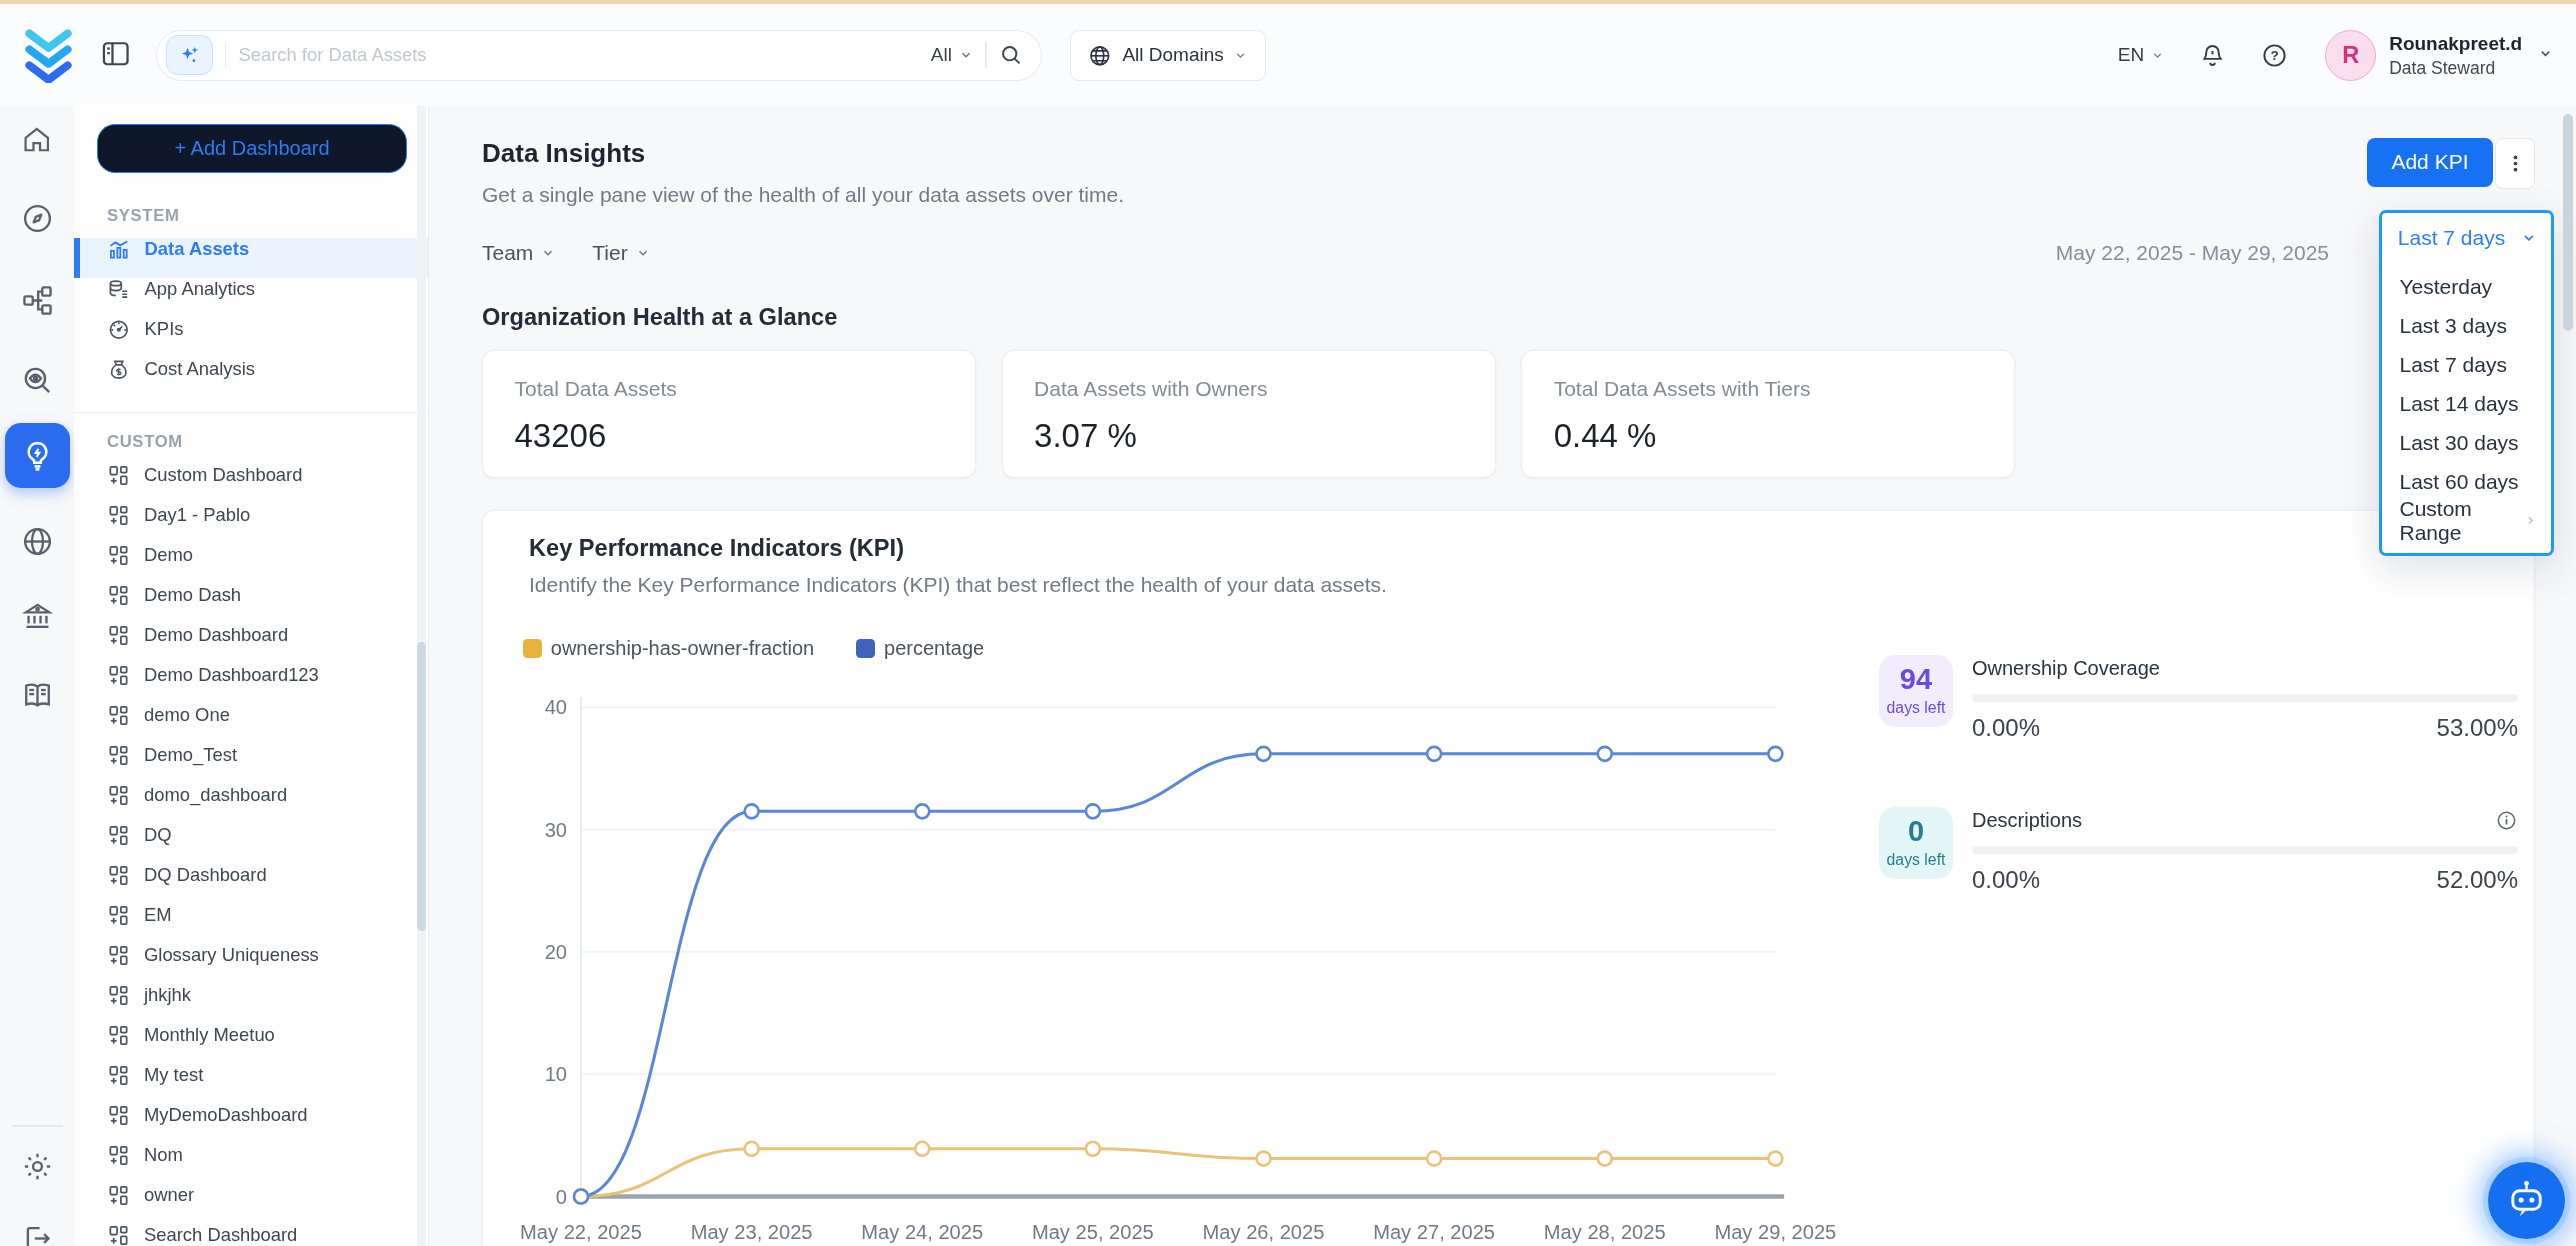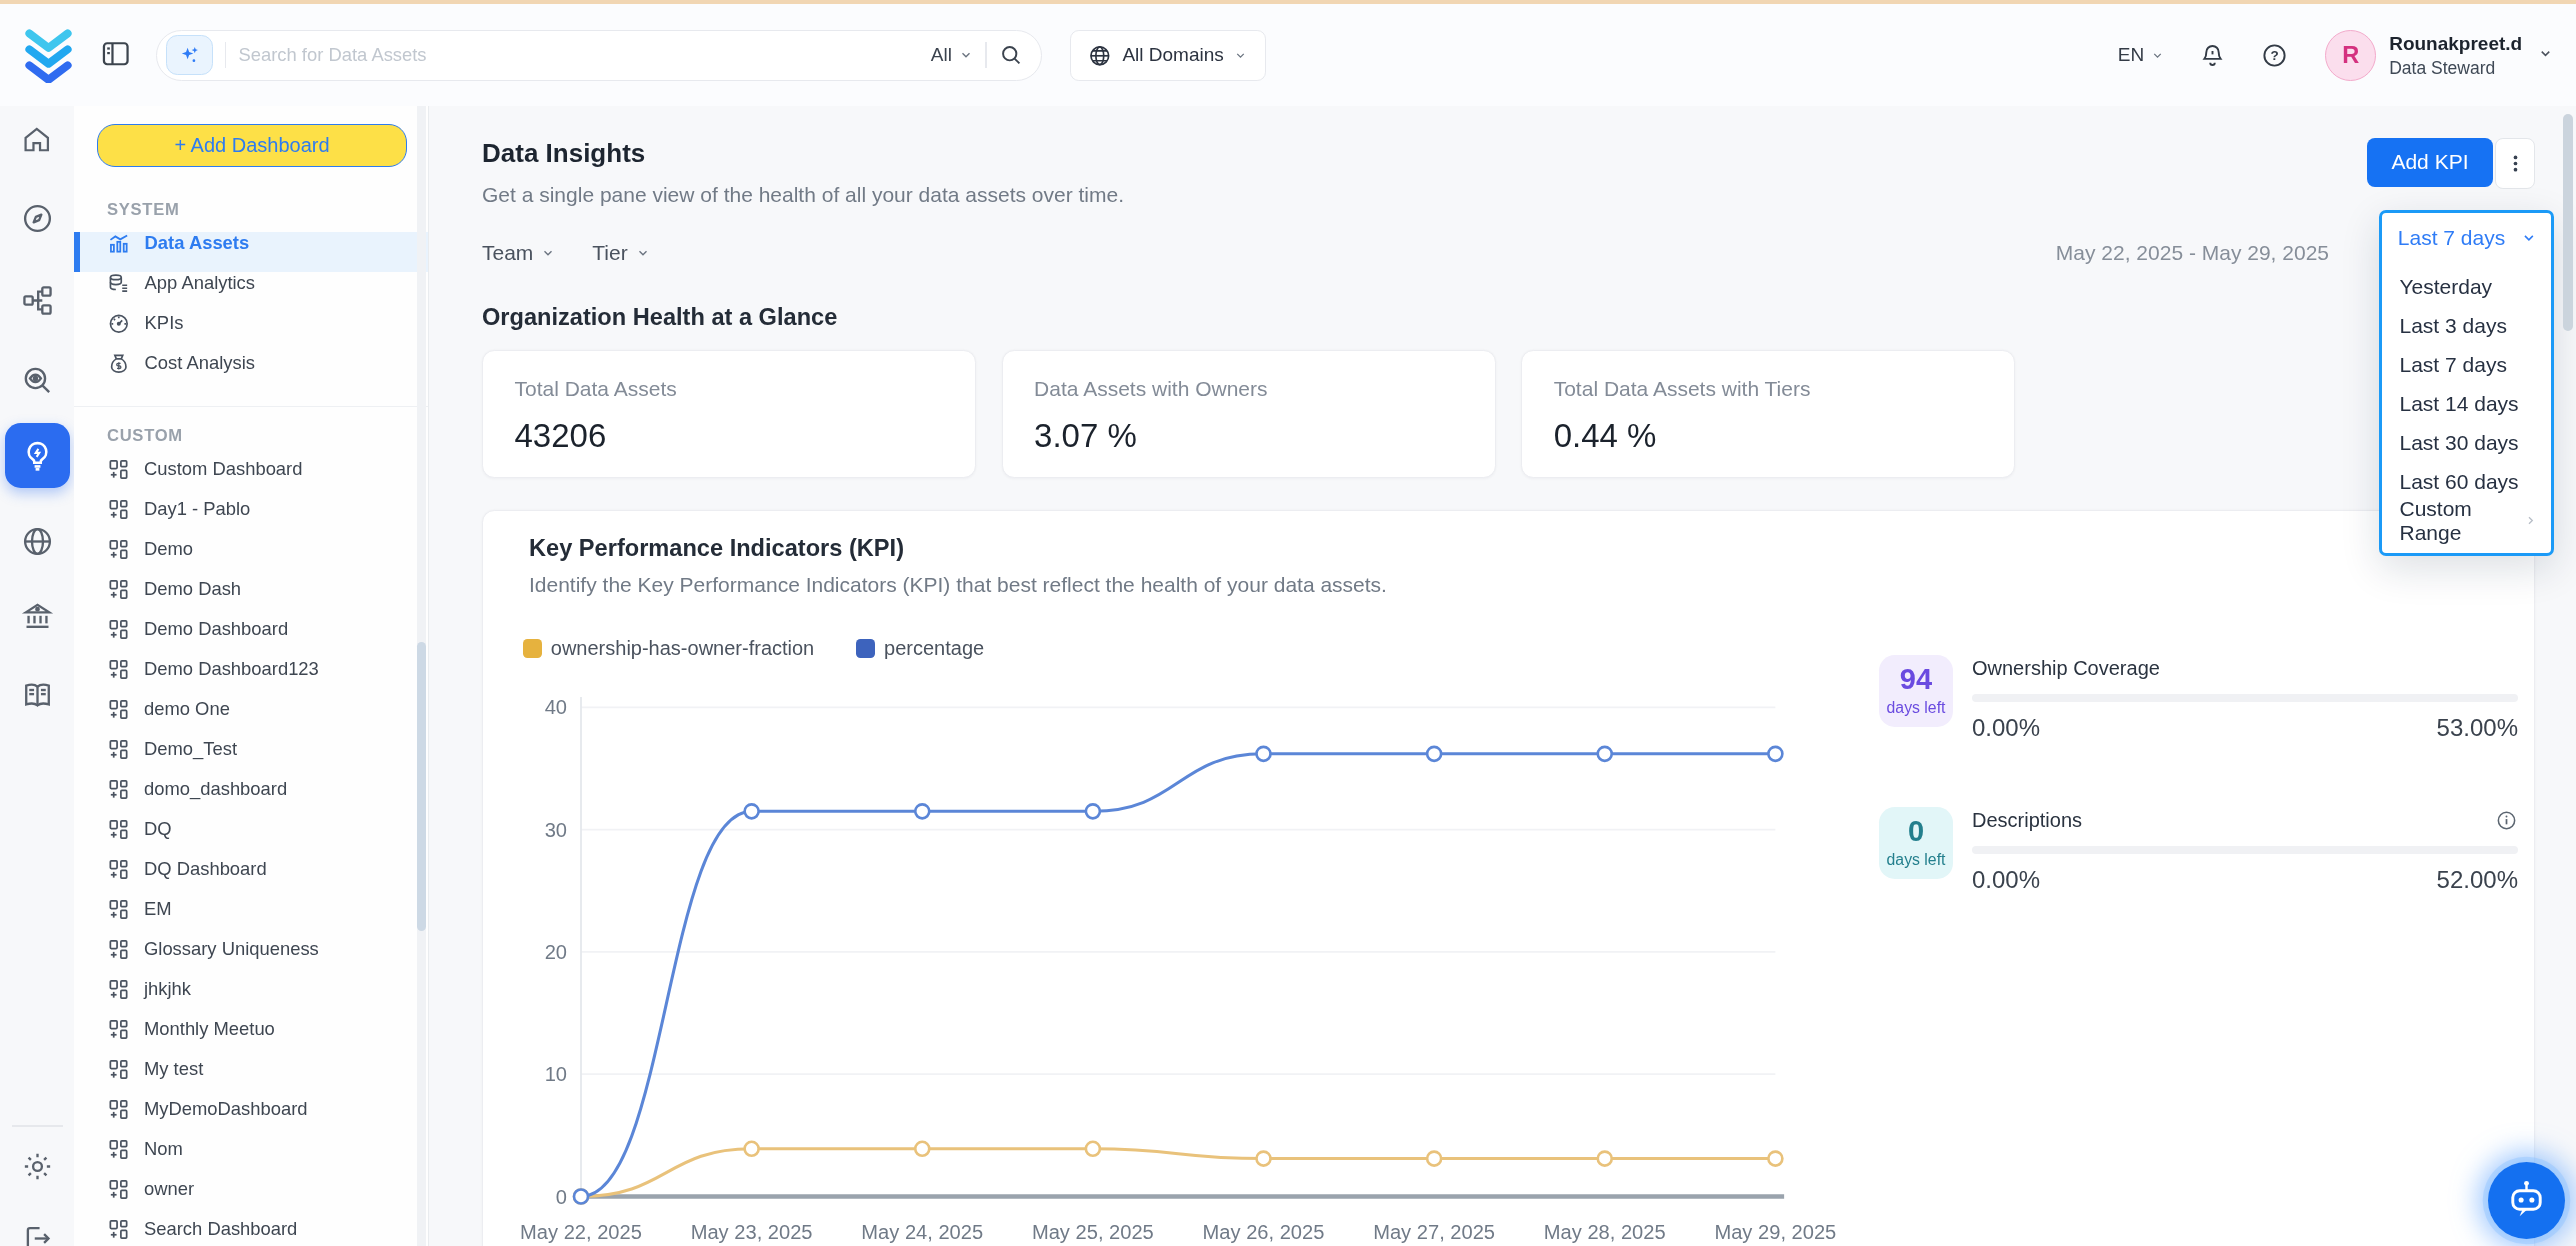--- a/index.html
+++ b/index.html
@@ -32,21 +32,21 @@
 
   .rail { width:74px; background:#f7f8fa; display:flex; flex-direction:column; align-items:center; flex:none; padding-bottom:3.5px; }
   .rail-icon { margin-top:46px; cursor:pointer; display:flex; }
   .rail-icon:first-child { margin-top:17.5px; }
   .rail-active { margin-top:26px; width:65px; height:65px; border-radius:15.8px; background:#2b6cf0; display:flex; align-items:center; justify-content:center; cursor:pointer; box-shadow:0 5.3px 12.3px rgba(43,108,240,.35); }
   .rail-divider { margin-top:auto; width:51px; height:1.8px; background:#e6e8ec; }
   .rail-bottom { margin-top:23px; cursor:pointer; display:flex; }
   .rail-bottom.last { margin-top:39px; margin-bottom:-12.3px; }
 
   .sidebar { width:355px; background:#fefefe; border-right:1.3px solid #e9ecef; position:relative; flex:none; }
-  .add-dash { margin:17.5px 23px 0 23px; height:43px; width:310px; border:1.3px solid #2e7cf0; color:#2e7cf0; background:#fde047; border-radius:18px; font-size:20px; font-family:inherit; cursor:pointer; }
+  .add-dash { margin:17.5px 23px 0 23px; height:49px; width:310px; border:1.3px solid #2e7cf0; color:#2e7cf0; background:#0f172a; border-radius:18px; font-size:20px; font-family:inherit; cursor:pointer; }
   .group-label { margin:33px 0 12.3px 33px; font-size:16.6px; color:#99a1ab; letter-spacing:0.7px; font-weight:bold; }
   .nav-item { height:40px; display:flex; gap:14px; padding-left:33px; font-size:18.4px; color:#3e4651; cursor:pointer; }
   .nav-item .ni { display:flex; flex:none; }
   .nav-item.active { background:#e9f3fd; border-left:6.1px solid #2e7cf0; padding-left:27px; color:#2e7cf0; font-weight:bold; }
   .group-sep { margin-top:14px; border-top:1.3px solid #eef0f3; }
   .side-track { position:absolute; top:0; right:1.8px; width:8.8px; height:100%; background:#f0f2f5; }
   .side-thumb { position:absolute; top:536px; right:1.8px; width:8.8px; height:289px; background:#cdd9e5; border-radius:5.3px; }
 
   
   .main { flex:1; position:relative; padding:31.5px 41px 0 53px; }

